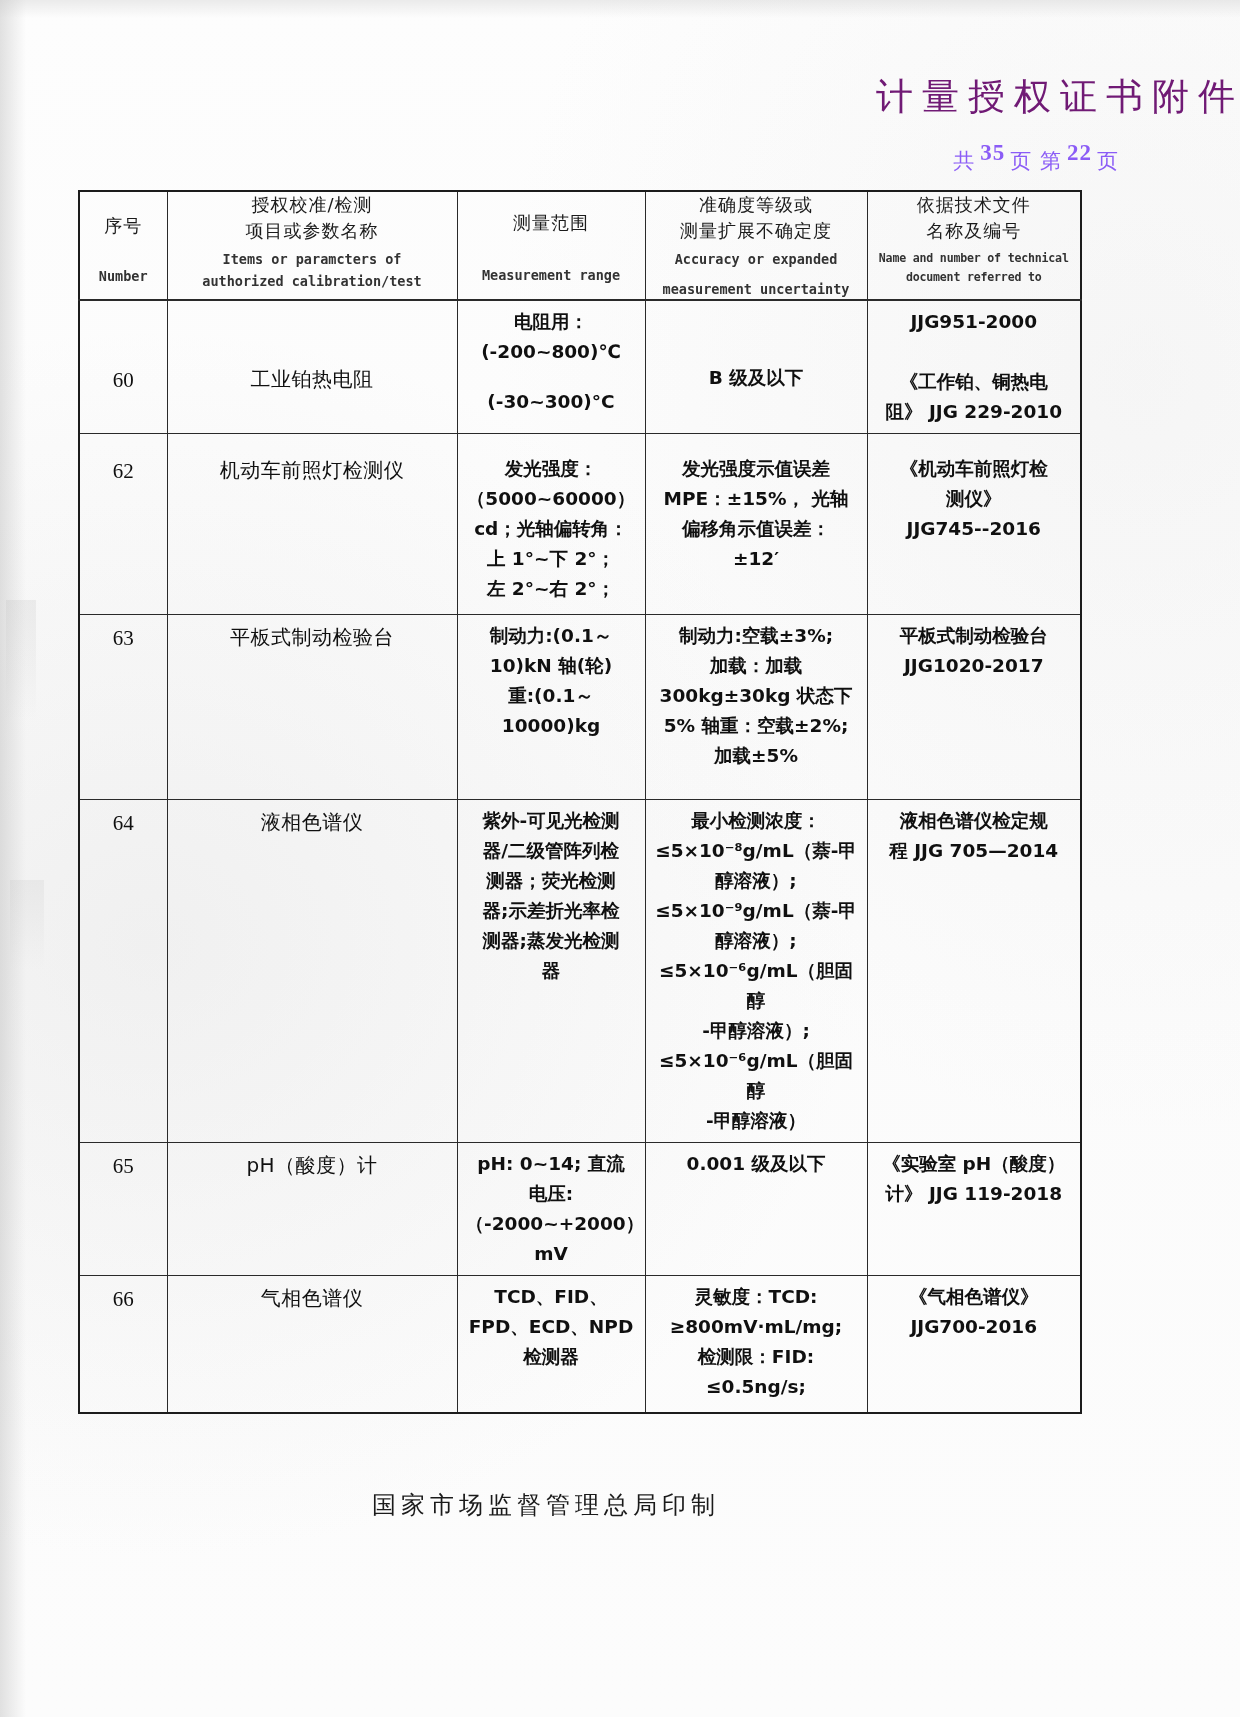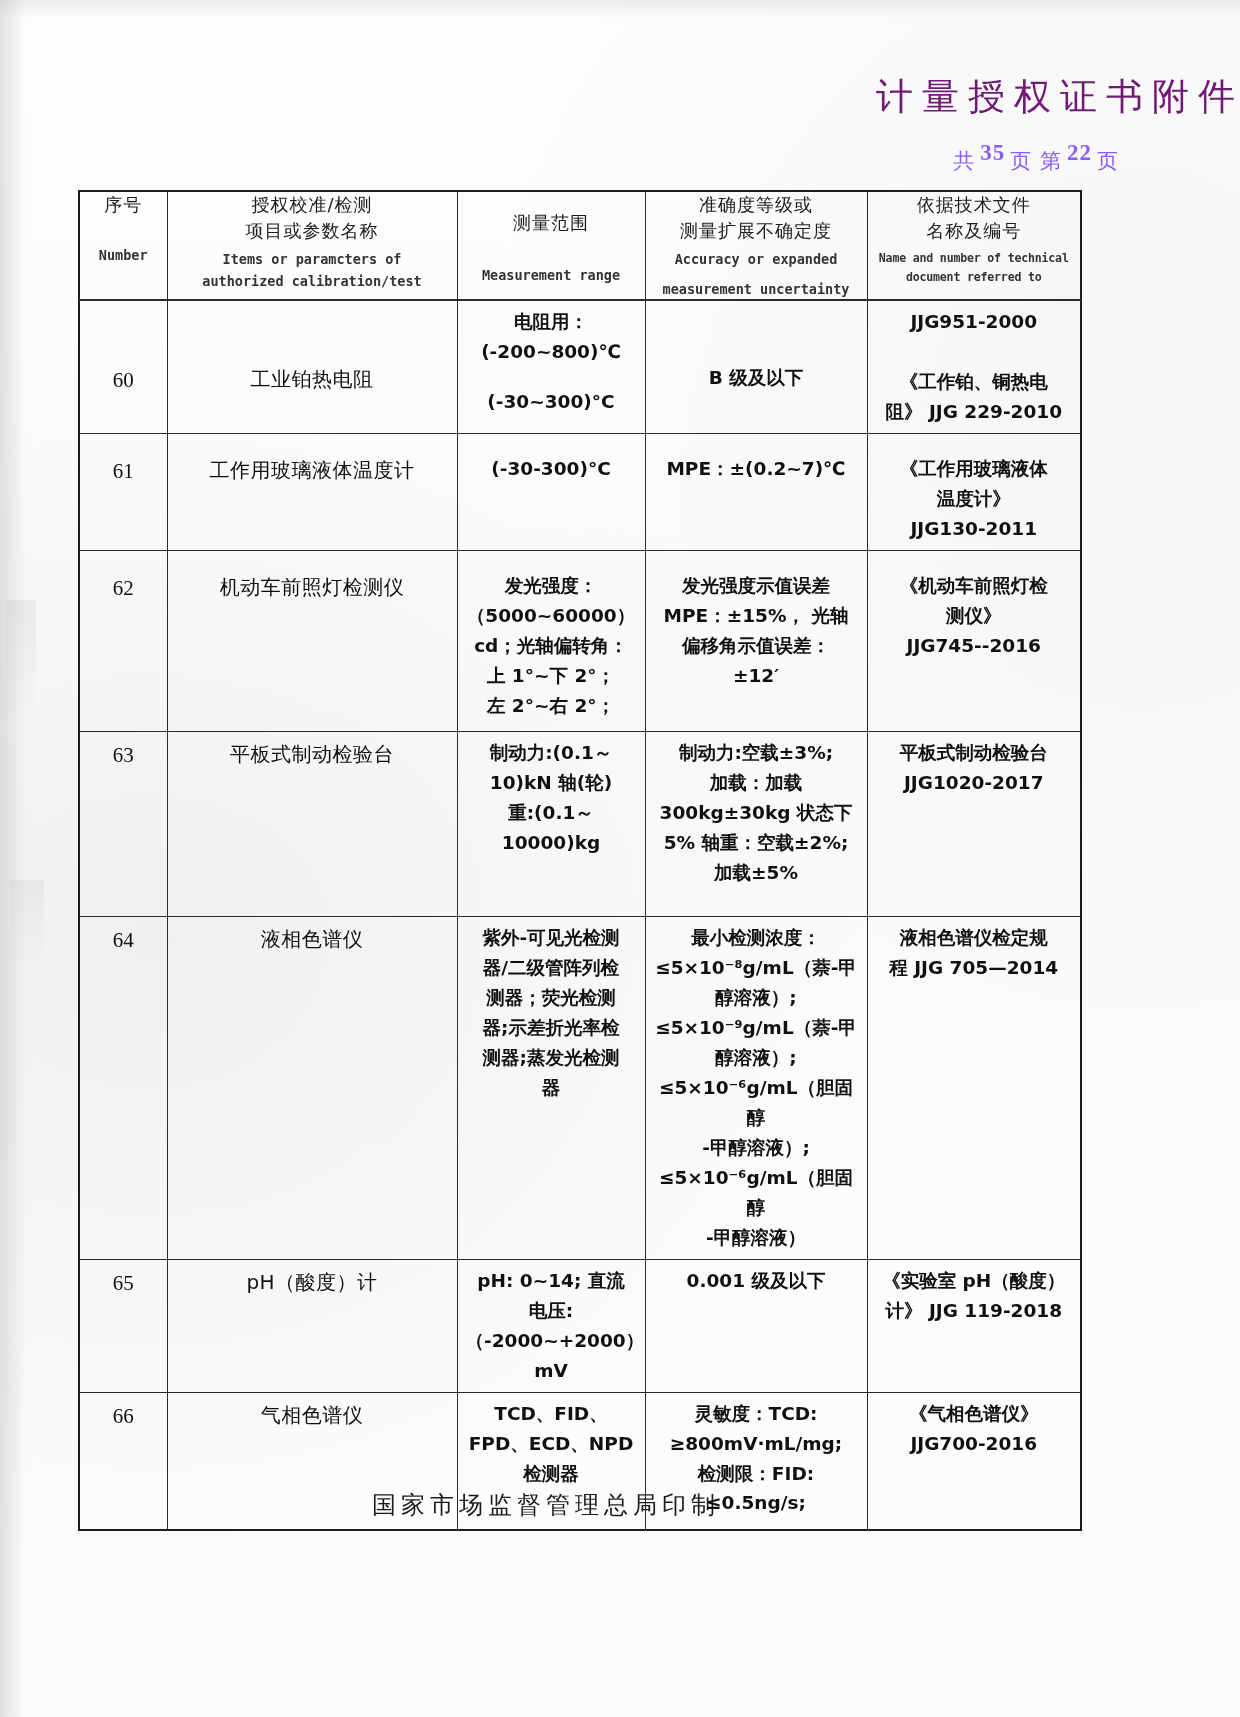--- a/index.html
+++ b/index.html
@@ -119,21 +119,21 @@
     font-size: 13.5px;
     color: #333333;
     letter-spacing: 0px;
     margin-top: 7px;
     line-height: 1.45;
   }
   .hd-en.small {
     font-size: 11.6px;
     letter-spacing: -0.2px;
   }
-  .hd-cn.num-cn { padding-top: 0; }
+  .hd-cn.num-cn { padding-top: 21px; }
   .hd-en.num-en { margin-top: 28px; }
 
   tbody td {
     font-size: 19px;
     line-height: 1.62;
     color: #101010;
     margin-top: 18px;
   }
   td.c-no {
     text-align: center;
@@ -273,45 +273,20 @@
           </td>
       <td class="c-doc">
             <div class="cellpad pad-t-6">
         <span class="line">JJG951-2000</span>
         <span class="line pad-t-30">《工作铂、铜热电</span>
         <span class="line">阻》  JJG 229-2010</span>
       </div>
           </td>
     </tr>
 
-    <tr class="r61">
-      <td class="c-no">
-            <div class="cellpad pad-t-20">61</div>
-          </td>
-      <td class="c-item">
-            <div class="cellpad pad-t-20">工作用玻璃液体温度计</div>
-          </td>
-      <td class="c-range">
-            <div class="cellpad pad-t-20">
-        <span class="line">(-30-300)°C</span>
-      </div>
-          </td>
-      <td class="c-acc">
-            <div class="cellpad pad-t-20">
-        <span class="line">MPE：±(0.2~7)℃</span>
-      </div>
-          </td>
-      <td class="c-doc">
-            <div class="cellpad pad-t-20">
-        <span class="line">《工作用玻璃液体</span>
-        <span class="line">温度计》</span>
-        <span class="line">JJG130-2011</span>
-      </div>
-          </td>
-    </tr>
 
     <tr class="r62">
       <td class="c-no">
             <div class="cellpad pad-t-20">62</div>
           </td>
       <td class="c-item">
             <div class="cellpad pad-t-20">机动车前照灯检测仪</div>
           </td>
       <td class="c-range">
             <div class="cellpad pad-t-20">

